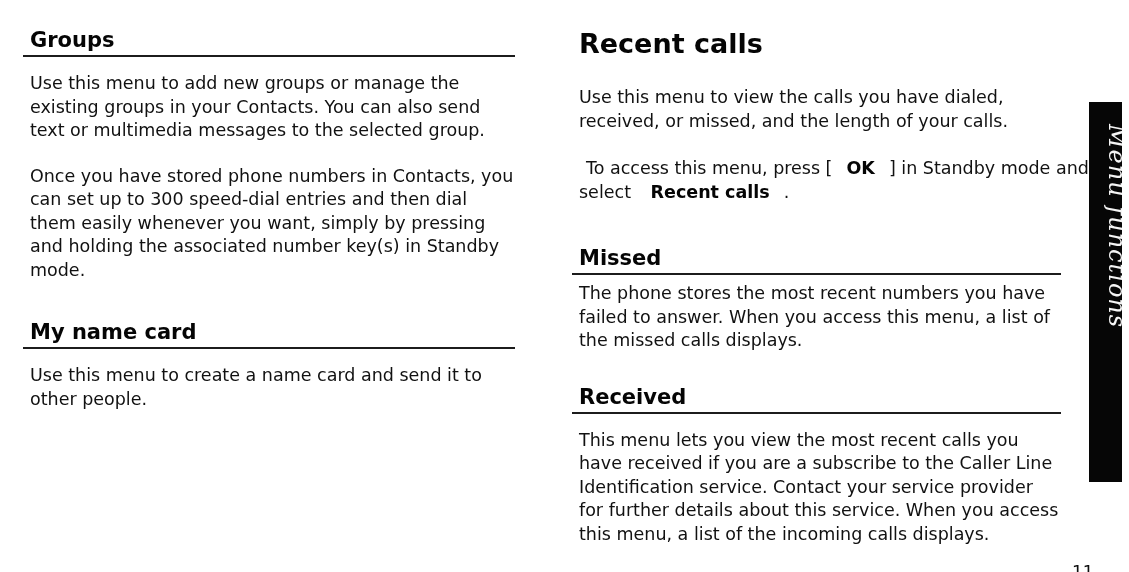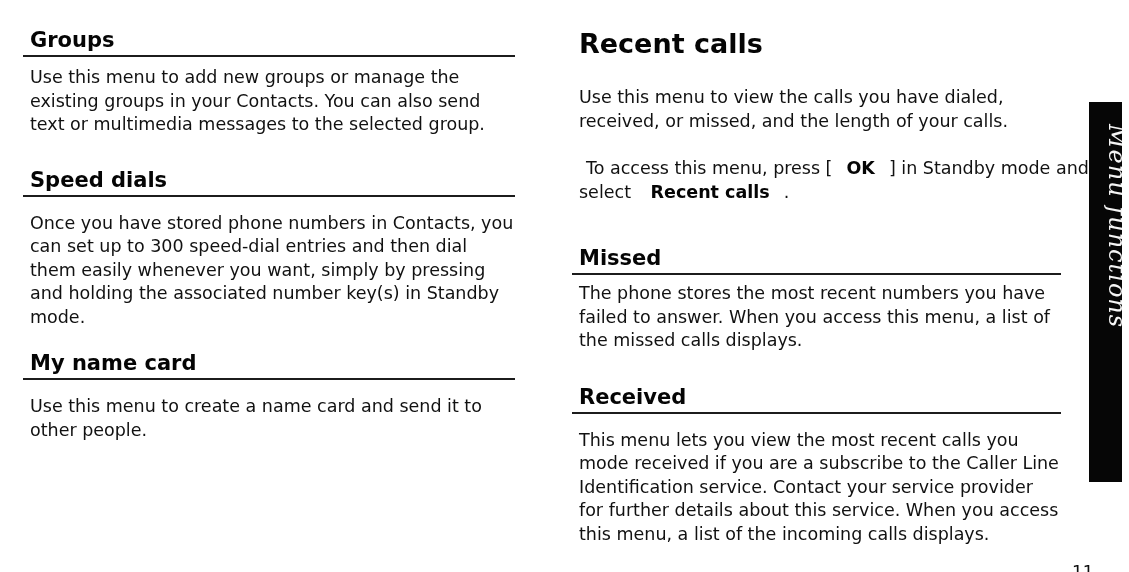--- a/index.html
+++ b/index.html
@@ -34,24 +34,24 @@
   .body-text {
     font-size: 17.5px;
     line-height: 23.5px;
     white-space: pre;
     color: #111111;
   }
   .body-text strong { font-weight: bold; color: #050505; }
 
   
   .col-left .section-heading.h-groups   { margin-top: 0; }
-  .col-left .p-groups                   { margin-top: 2px; }
+  .col-left .p-groups                   { margin-top: 8px; }
   .col-left .section-heading.h-speed    { margin-top: 17px; }
   .col-left .p-speed                    { margin-top: 8px; }
-  .col-left .section-heading.h-namecard { margin-top: 8px; }
+  .col-left .section-heading.h-namecard { margin-top: 24px; }
   .col-left .p-namecard                 { margin-top: 8px; }
 
   .col-right .p-intro   { margin-top: 13px; }
   .col-right .p-access  { margin-top: 10px; }
   .col-right .section-heading.h-missed   { margin-top: 28px; }
   .col-right .p-missed  { margin-top: 0; }
   .col-right .section-heading.h-received { margin-top: 18px; }
   .col-right .p-received { margin-top: 8px; }
 
   .side-tab {
@@ -87,21 +87,20 @@
 <body>
 
 <div class="page">
 
   <div class="col col-left">
     <div class="section-heading h-groups">Groups</div>
     <p class="body-text p-groups">Use this menu to add new groups or manage the
 existing groups in your Contacts. You can also send
 text or multimedia messages to the selected group.</p>
 
-    <div class="section-heading h-speed">Speed dials</div>
     <p class="body-text p-speed">Once you have stored phone numbers in Contacts, you
 can set up to 300 speed-dial entries and then dial
 them easily whenever you want, simply by pressing
 and holding the associated number key(s) in Standby
 mode.</p>
 
     <div class="section-heading h-namecard">My name card</div>
     <p class="body-text p-namecard">Use this menu to create a name card and send it to
 other people.</p>
   </div>
@@ -115,21 +114,21 @@
     <p class="body-text p-access"><span>To access this menu, press [</span><strong>OK</strong><span>] in Standby mode and
 select </span><strong>Recent calls</strong><span>.</span></p>
 
     <div class="section-heading h-missed">Missed</div>
     <p class="body-text p-missed">The phone stores the most recent numbers you have
 failed to answer. When you access this menu, a list of
 the missed calls displays.</p>
 
     <div class="section-heading h-received">Received</div>
     <p class="body-text p-received">This menu lets you view the most recent calls you
-mode received if you are a subscribe to the Caller Line
+have received if you are a subscribe to the Caller Line
 Identification service. Contact your service provider
 for further details about this service. When you access
 this menu, a list of the incoming calls displays.</p>
   </div>
 
   <div class="side-tab">
     <span class="side-tab-label">Menu functions</span>
   </div>
 
   <div class="page-number">11</div>

